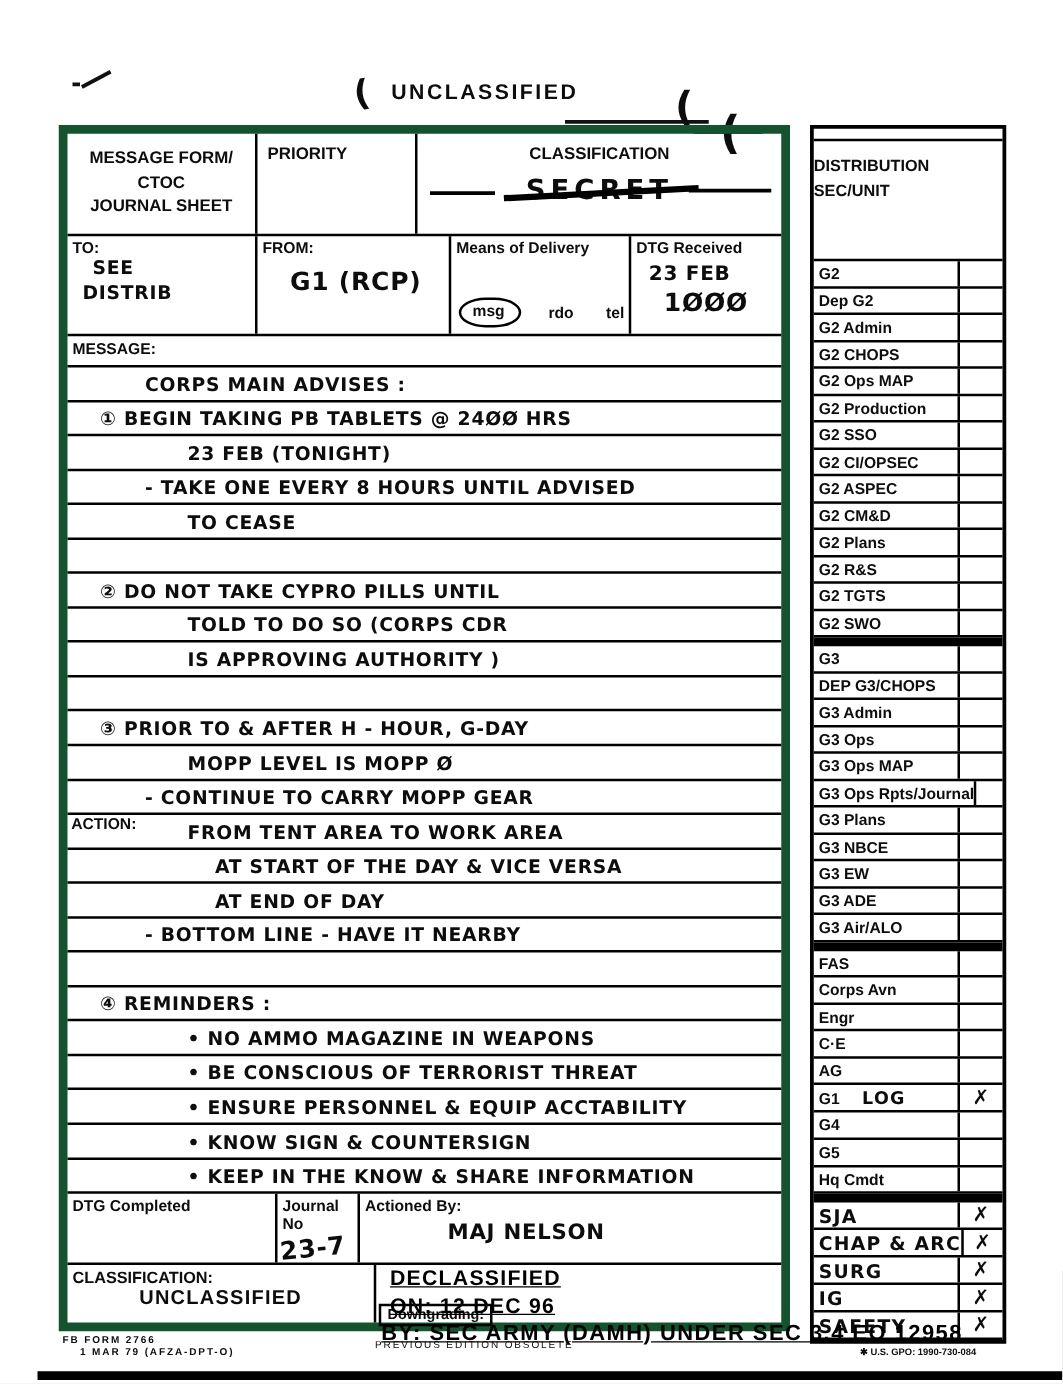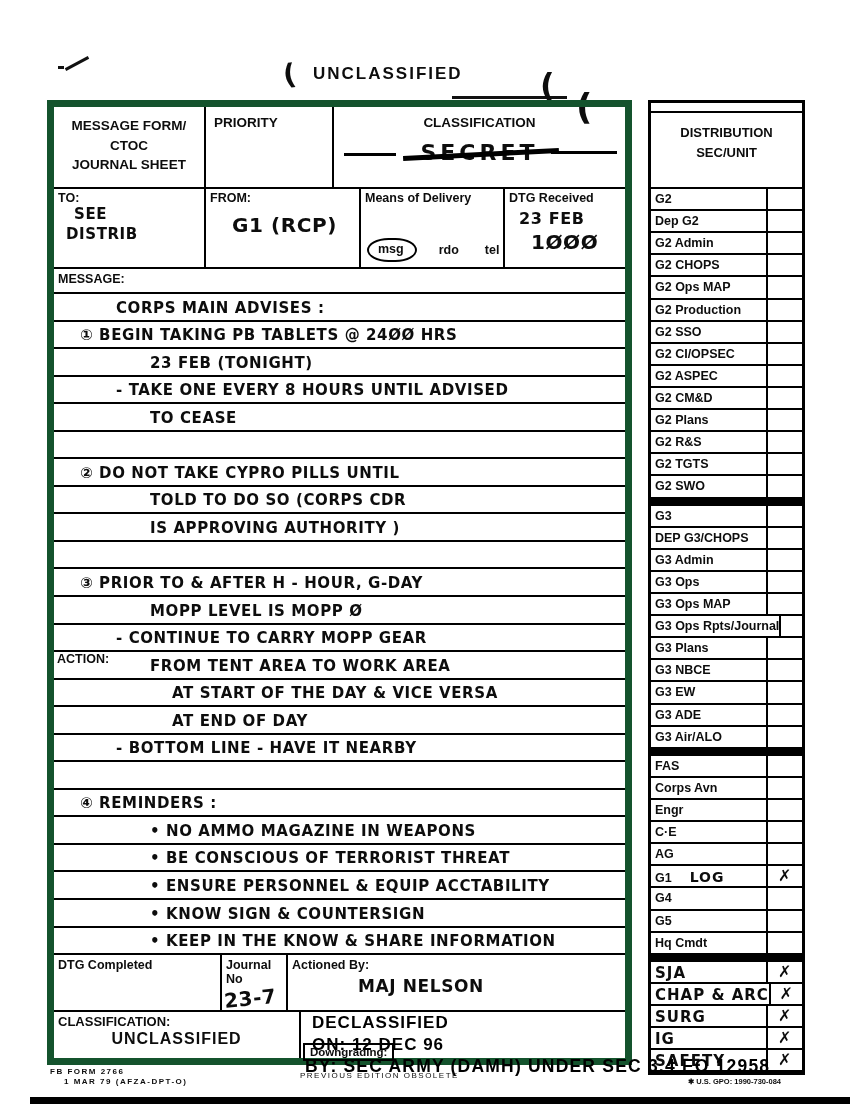--- a/index.html
+++ b/index.html
@@ -56,31 +56,31 @@
   .act-hw{font-size:17px;padding:4px 0 0 70px;}
   .rB{height:46px;display:flex;flex:none;}
   .c-cls{width:247px;border-right:2.5px solid #000;box-sizing:border-box;}
   .c-cls .lbl{font-weight:700;font-size:13px;padding:2px 0 0 4px;}
   .cls-val{font-weight:700;font-size:16px;letter-spacing:1px;text-align:center;margin-top:1px;}
   .c-dg{flex:1;position:relative;}
   .dg-box{position:absolute;left:2px;bottom:-3px;border:2px solid #000;padding:1px 5px;font-weight:700;font-size:11.5px;background:transparent;}
   
   .dist{position:absolute;left:648px;top:100px;width:157px;height:975px;border:3px solid #000;display:flex;flex-direction:column;box-sizing:border-box;}
   .dist-strip{height:8px;border-bottom:2.5px solid #000;flex:none;}
-  .dist-header{height:76px;border-bottom:2.5px solid #000;flex:none;text-align:center;font-weight:700;font-size:13px;line-height:1.55;padding-top:10px;box-sizing:border-box;}
+  .dist-header{height:96px;border-bottom:2.5px solid #000;flex:none;font-weight:700;font-size:13px;line-height:1.55;padding-top:10px;box-sizing:border-box;}
   #dist-rows{flex:1;display:flex;flex-direction:column;}
   .drow{flex:1;display:flex;border-bottom:2px solid #000;box-sizing:border-box;}
   .dlabel{flex:1;font-weight:600;font-size:12.5px;padding:3px 0 0 4px;white-space:nowrap;}
   .dlabel.hw{font-size:15px;padding-top:2px;letter-spacing:1px;}
   .dnote{font-family:"DejaVu Sans",sans-serif;font-weight:600;font-size:14px;margin-left:18px;letter-spacing:1px;}
   .dcheck{width:36px;border-left:2px solid #000;box-sizing:border-box;text-align:center;}
   .dcheck .hw{font-size:16px;line-height:20px;}
   .ddiv{height:7px;background:#000;flex:none;}
   
-  .stamp{position:absolute;left:250px;top:1013px;width:600px;font-weight:700;color:#000;}
+  .stamp{position:absolute;left:250px;top:1013px;width:600px;font-weight:700;color:#000;text-decoration:underline;}
   .stamp .s1{font-size:17px;margin-left:62px;letter-spacing:1px;}
   .stamp .s2{font-size:17px;margin-left:62px;letter-spacing:1px;margin-top:2px;}
   .stamp .s3{font-size:17.5px;margin-left:55px;letter-spacing:1.2px;margin-top:1px;white-space:nowrap;}
   
   .f-left{position:absolute;left:50px;top:1067px;font-size:8px;font-weight:700;letter-spacing:1.5px;line-height:1.3;}
   .f-left .ind{margin-left:14px;}
   .f-center{position:absolute;left:300px;top:1071px;font-size:8px;font-weight:400;letter-spacing:1.5px;}
   .f-right{position:absolute;left:688px;top:1077px;font-size:7.5px;font-weight:700;}
   .bottom-bar{position:absolute;left:30px;top:1097px;width:820px;height:7px;background:#000;}
 </style>

